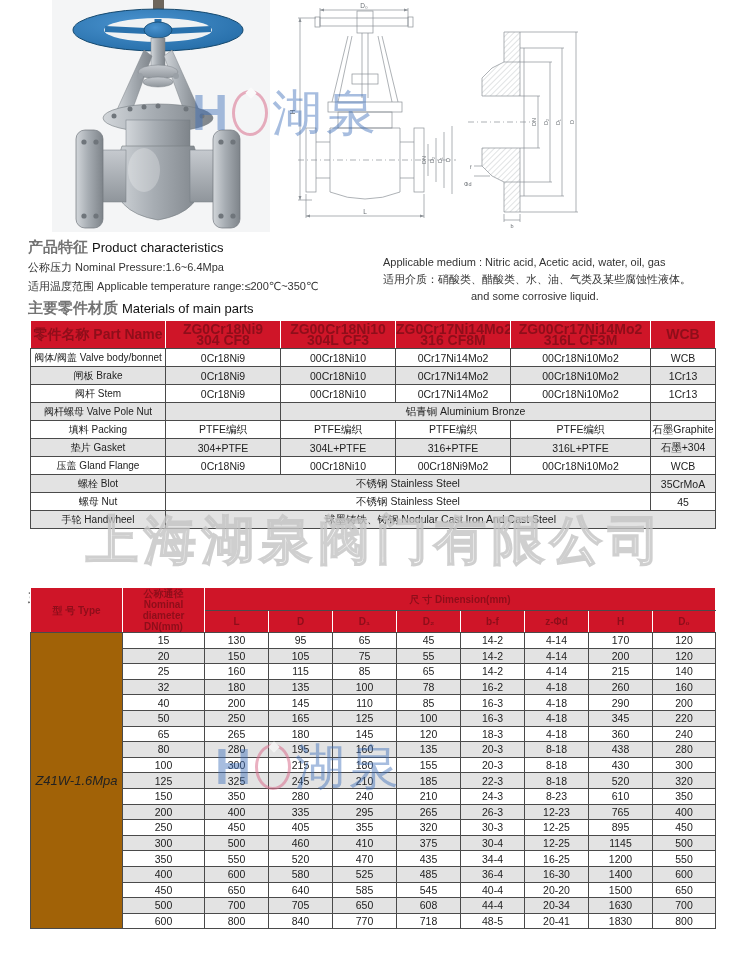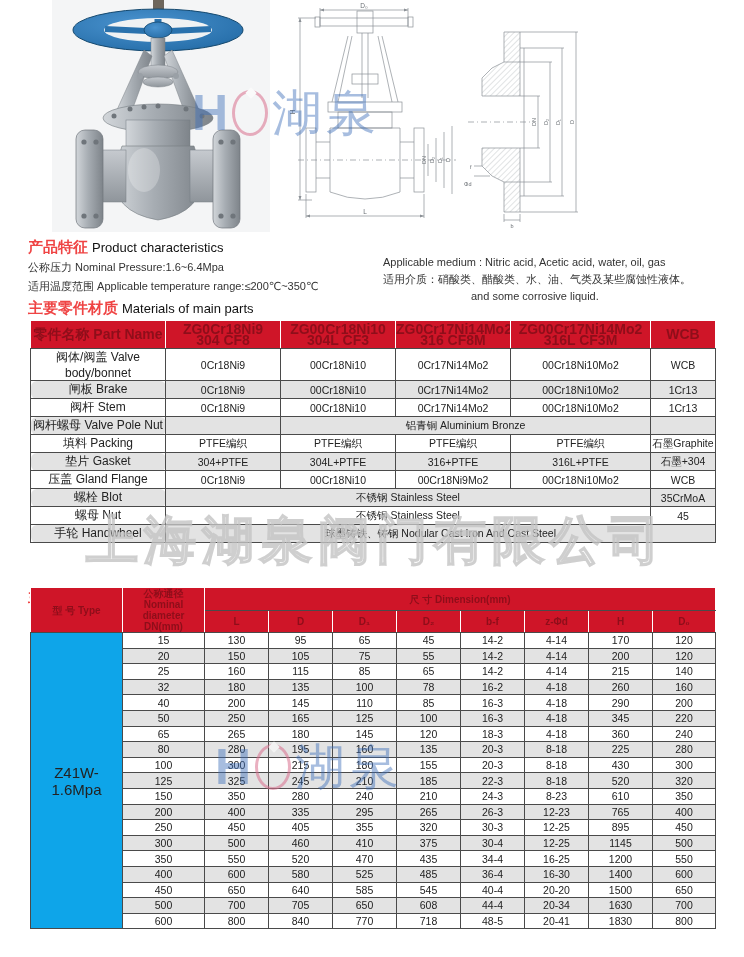--- a/index.html
+++ b/index.html
@@ -27,48 +27,48 @@
   .lm-h{font-weight:bold;font-size:50px;color:var(--watermark-blue);opacity:.45;line-height:1;}
   .lm-circle{display:inline-block;width:36px;height:46px;border:3px solid var(--logo-circle-pink);border-radius:50%;opacity:.55;margin:0 4px;position:relative;}
   .lm-circle::after{content:"";position:absolute;left:12px;top:-4px;width:8px;height:8px;background:#fff;transform:rotate(45deg);}
   .lm-text{font-weight:normal;font-size:50px;color:var(--watermark-blue);opacity:.45;line-height:1;letter-spacing:4px;}
   .company-mark{position:absolute;left:86px;top:508px;width:600px;height:64px;line-height:64px;z-index:30;
     font-size:52px;font-weight:bold;letter-spacing:6px;color:rgba(210,210,210,0.18);
     -webkit-text-stroke:1.5px var(--company-gray);opacity:.8;white-space:nowrap;pointer-events:none;}
 
   
   .sec-title{position:absolute;left:28px;white-space:nowrap;}
-  .sec-title .zh{font-size:15px;font-weight:bold;color:#ef4444;}
+  .sec-title .zh{font-size:15px;font-weight:bold;color:#737373;}
   .sec-title .en{font-size:13px;font-weight:normal;color:#111;margin-left:4px;}
   .t1{top:238px;} .t2{top:299px;} .t3{top:566px;margin-top:22px;}
 
   
   .char-left{position:absolute;left:28px;top:258px;font-size:11px;color:#333;line-height:19px;}
   .char-right{position:absolute;left:383px;top:254px;font-size:11px;color:#333;line-height:17px;width:340px;}
   .char-right .cont{padding-left:88px;}
 
   
   table{border-collapse:collapse;table-layout:fixed;position:absolute;left:30px;background:#fff;}
   th,td{border:1px solid var(--grid);text-align:center;vertical-align:middle;overflow:hidden;}
   th{background:var(--header-red);color:var(--header-text);font-weight:bold;border:1px solid #fff;border-bottom:1px solid var(--grid);}
   table{border:1.5px solid #333;}
   tr.alt{background:var(--stripe);}
   .pre{white-space:pre-line;}
 
   .mat{top:320px;width:685px;font-size:10.5px;color:#222;}
   .mat th{font-size:14px;height:28px;line-height:11px;}
   .mat td{height:18px;padding:0 1px;}
-  .mat td.part{font-size:12px;border-radius:6px;}
+  .mat td.part{font-size:10px;}
 
   .dim{top:587px;width:685px;font-size:10.5px;color:#222;}
   .dim th{font-size:10px;line-height:11px;}
   .dim thead tr:first-child th{height:23px;}
   .dim thead tr:last-child th{height:22px;}
   .dim td{height:15.6px;padding:0;}
-  .dim td.type-cell{background:#0ea5e9;font-size:15px;}
+  .dim td.type-cell{background:#a16207;font-size:13px;font-style:italic;}
 
   svg text{font-family:"Liberation Sans","DejaVu Sans",sans-serif;}
 </style>
 </head>
 <body>
 
 <div class="page">
 
   <div class="photo-wrap">
     <svg width="218" height="232" viewBox="0 0 218 232">
@@ -478,21 +478,21 @@
           <td>240</td>
         </tr>
         <tr class="alt">
           <td>80</td>
           <td>280</td>
           <td>195</td>
           <td>160</td>
           <td>135</td>
           <td>20-3</td>
           <td>8-18</td>
-          <td>225</td>
+          <td>438</td>
           <td>280</td>
         </tr>
         <tr>
           <td>100</td>
           <td>300</td>
           <td>215</td>
           <td>180</td>
           <td>155</td>
           <td>20-3</td>
           <td>8-18</td>

